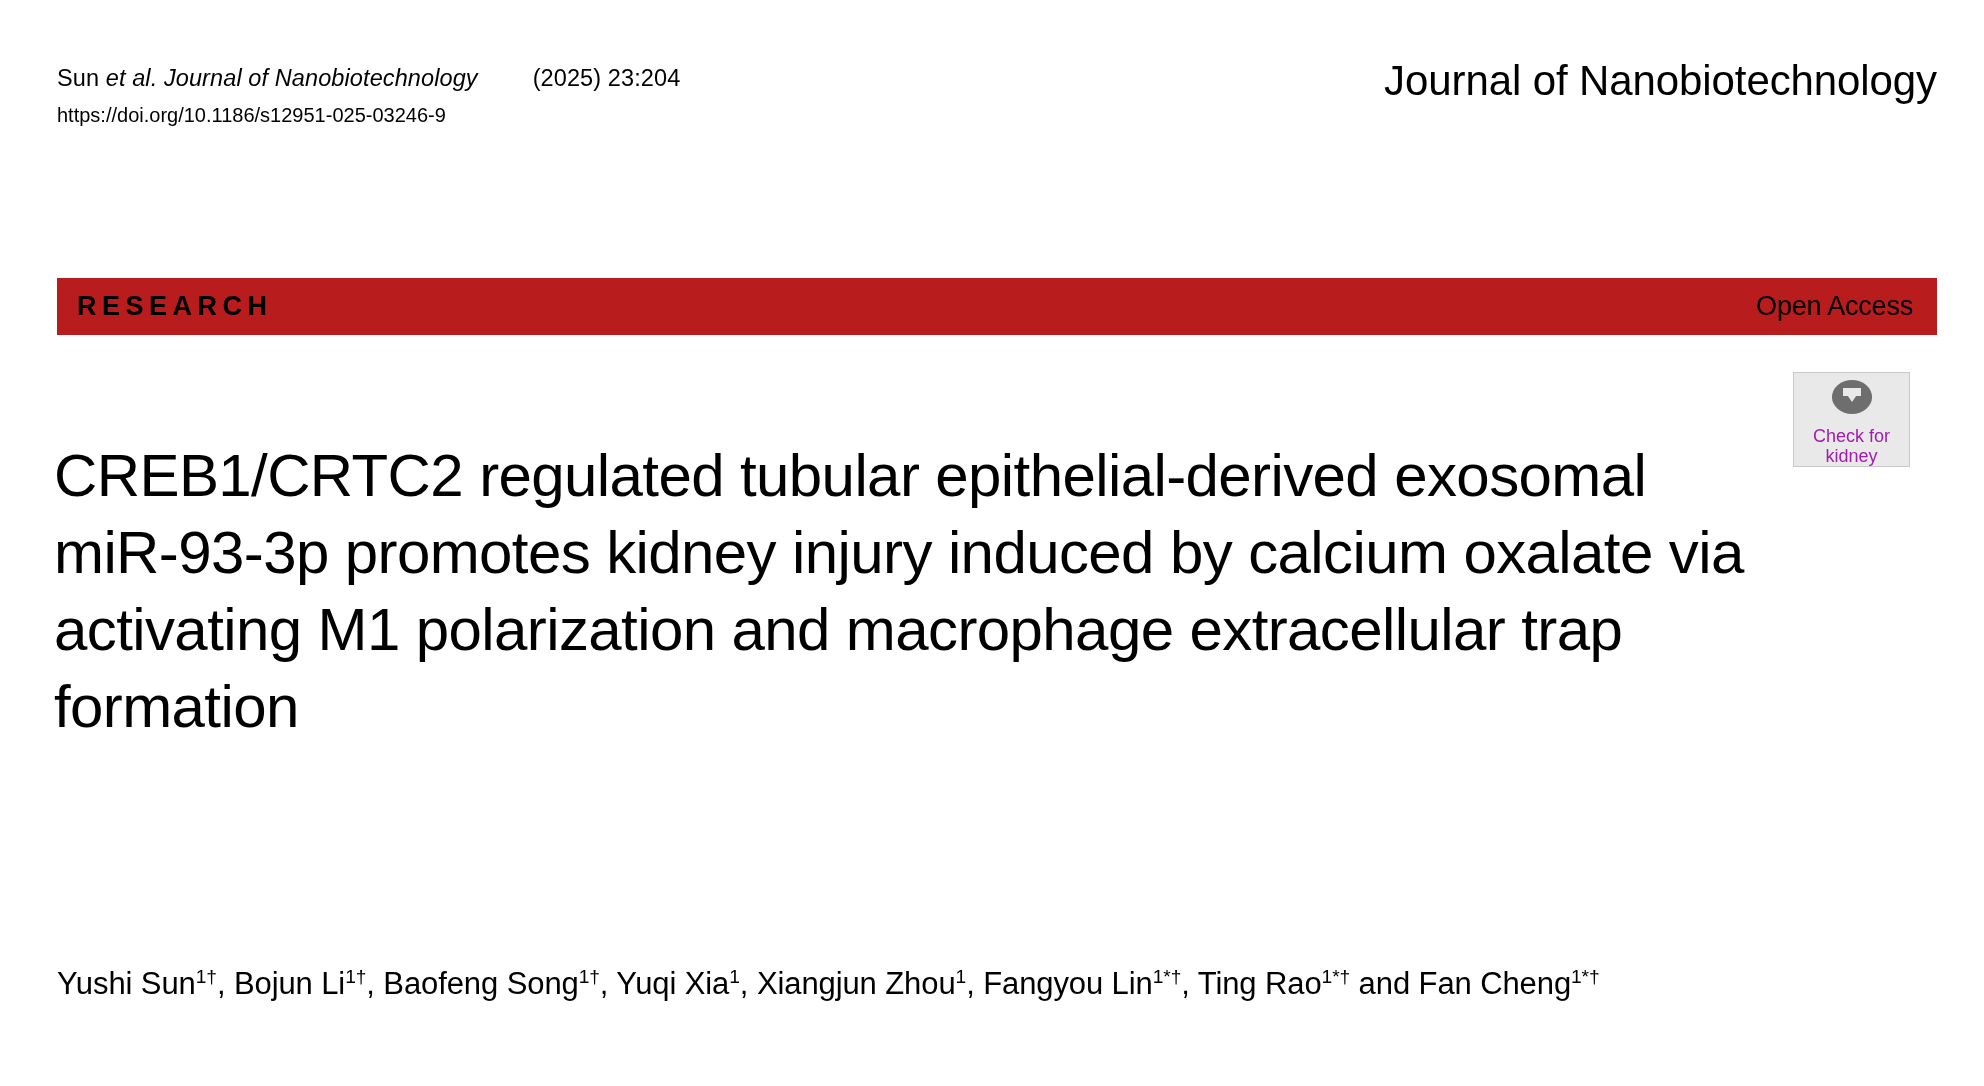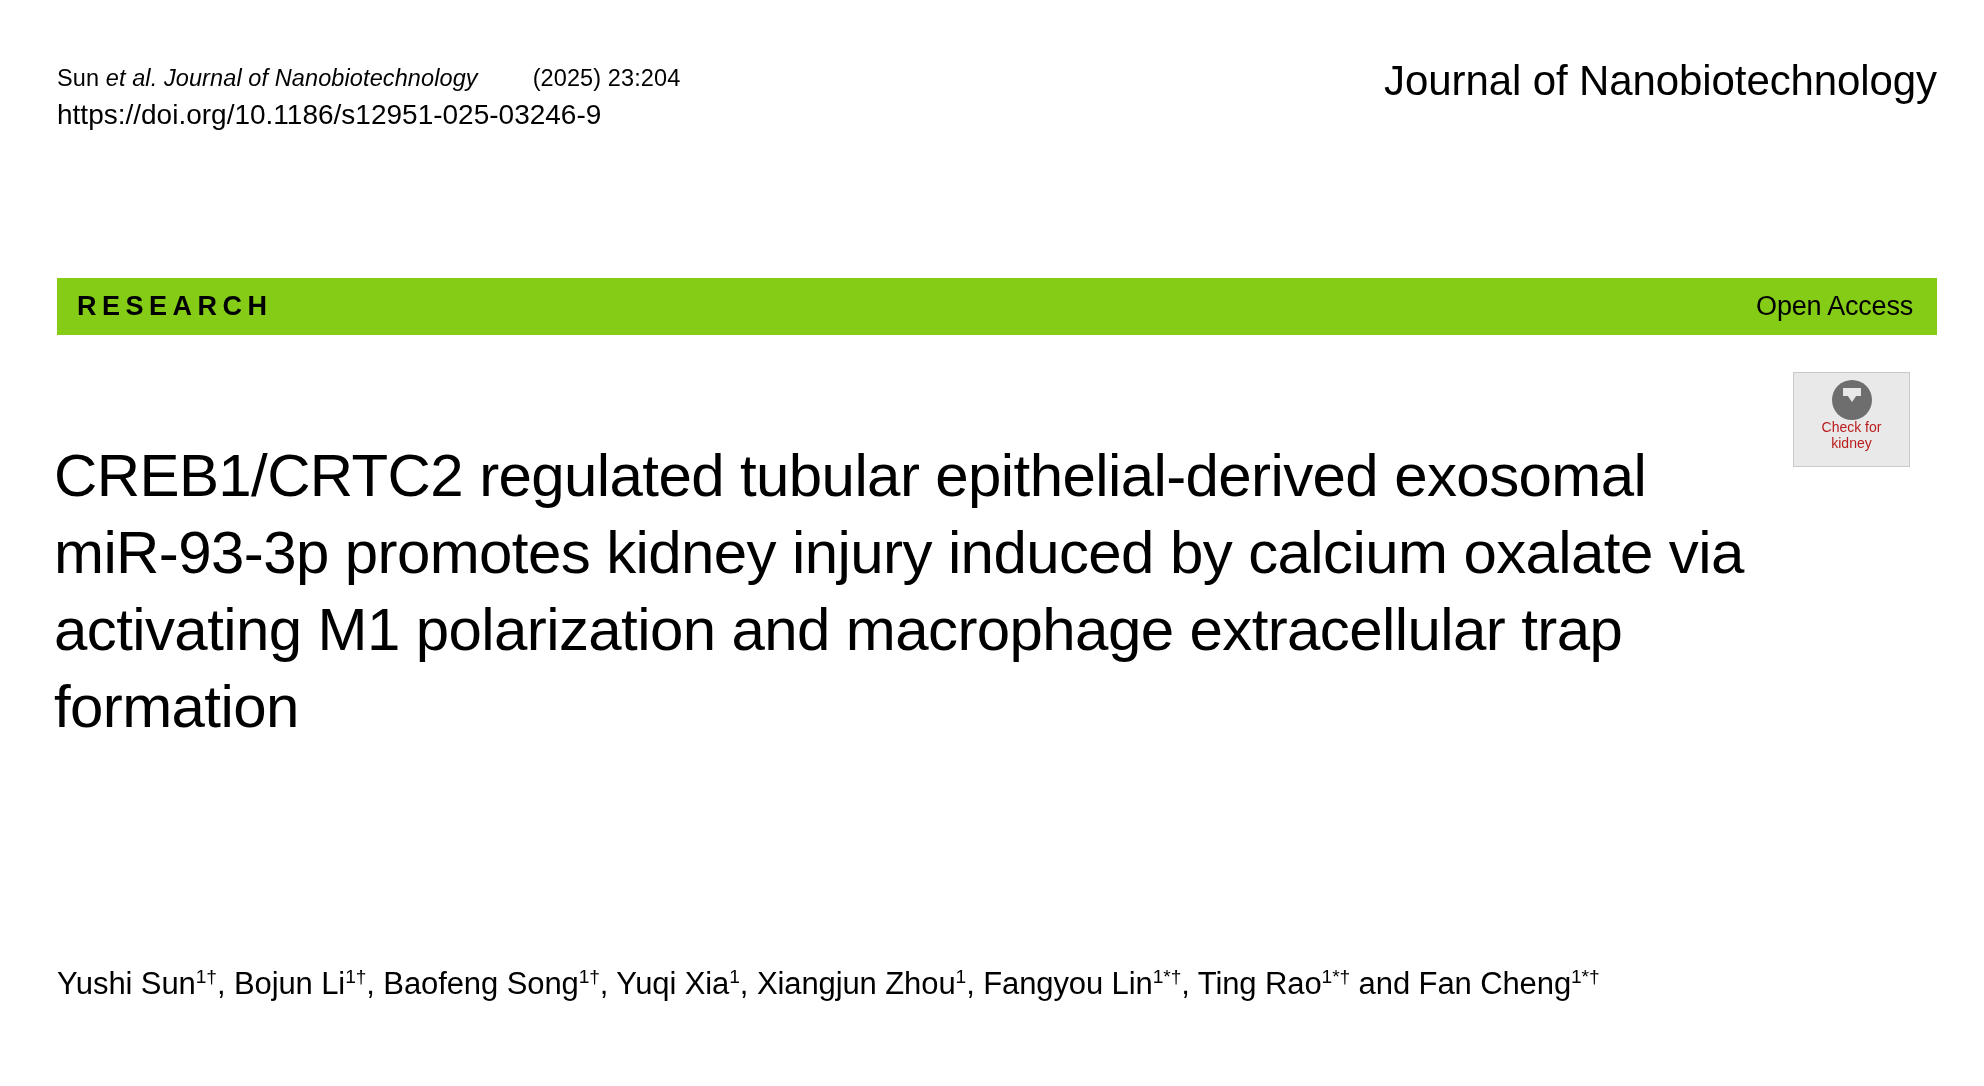--- a/index.html
+++ b/index.html
@@ -41,22 +41,22 @@
   }
   .rh-left .journal {
     font-style: italic;
   }
   .rh-left .issue {
     margin-left: 55px;
   }
   .rh-doi {
     position: absolute;
     left: 0;
-    top: 33px;
-    font-size: 28px;
+    top: 39px;
+    font-size: 20px;
     line-height: 1.42;
     white-space: nowrap;
     text-align: center;
   }
   .rh-right {
     position: absolute;
     right: 0;
     top: -6px;
     font-size: 42px;
     line-height: 1.2;
@@ -64,21 +64,21 @@
     letter-spacing: -0.1px;
   }
 
   
   .research-bar {
     position: absolute;
     left: 57px;
     top: 278px;
     width: 1880px;
     height: 57px;
-    background: #84cc16;
+    background: #b91c1c;
     display: flex;
     align-items: center;
     justify-content: space-between;
     box-sizing: border-box;
     padding: 0 24px 0 20px;
   }
   .research-label {
     font-size: 27px;
     font-weight: bold;
     letter-spacing: 5.5px;
@@ -129,25 +129,25 @@
   }
   .crossmark .cm-circle::before {
     content: "";
     position: absolute;
     width: 18px;
     height: 8px;
     background: #e9e9e9;
     top: 8px;
   }
   .crossmark .cm-text {
-    margin-top: 0;
-    font-size: 14px;
+    margin-top: 12px;
+    font-size: 18px;
     line-height: 1.12;
     text-align: center;
-    color: #b91c1c;
+    color: #a21caf;
   }
 
   
   .title {
     position: absolute;
     left: 54px;
     top: 398px;
     width: 1700px;
     font-size: 60px;
     line-height: 1.28;

